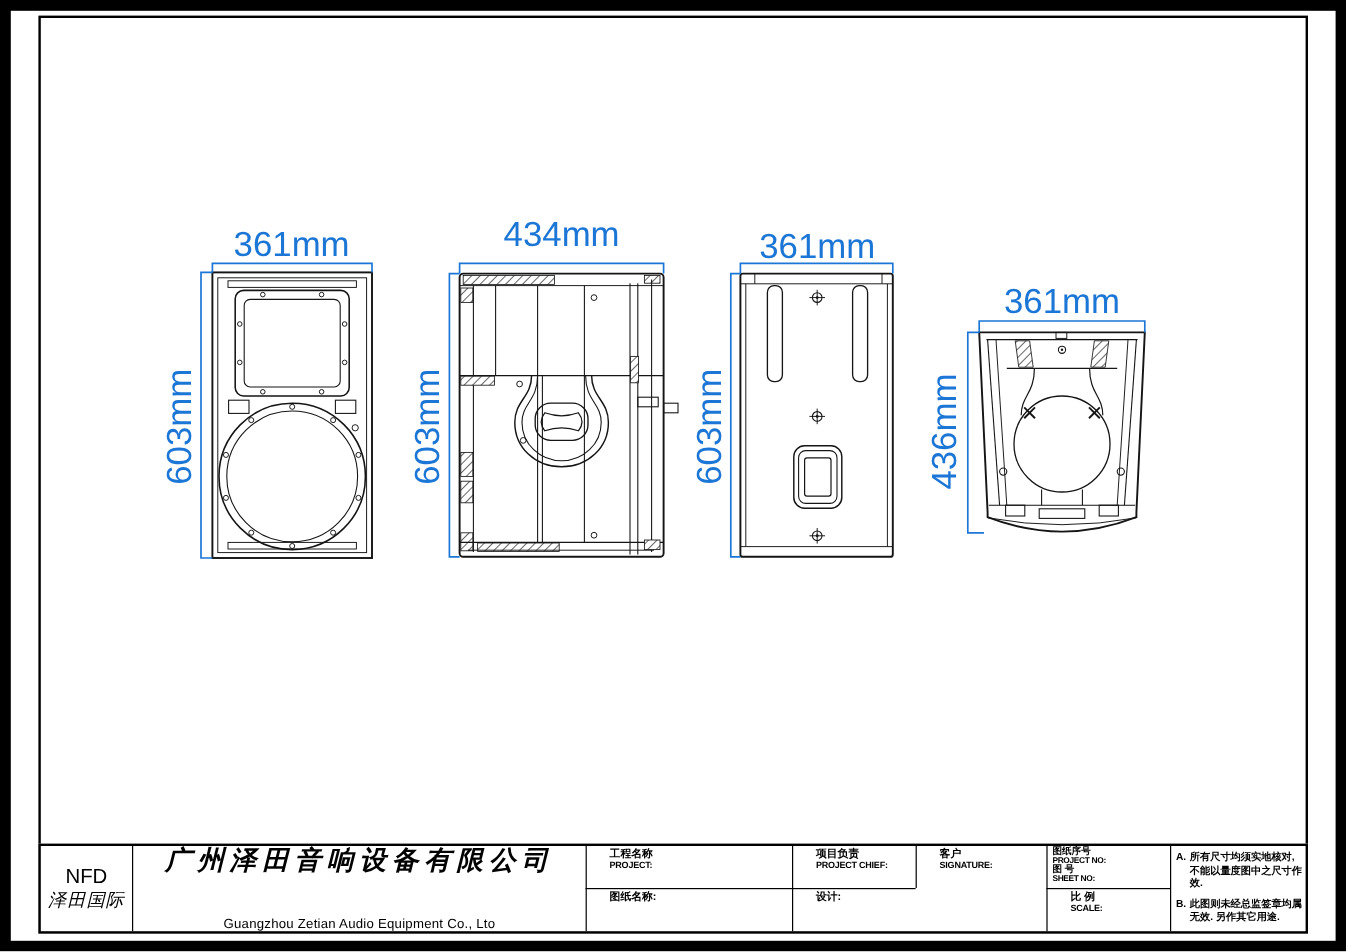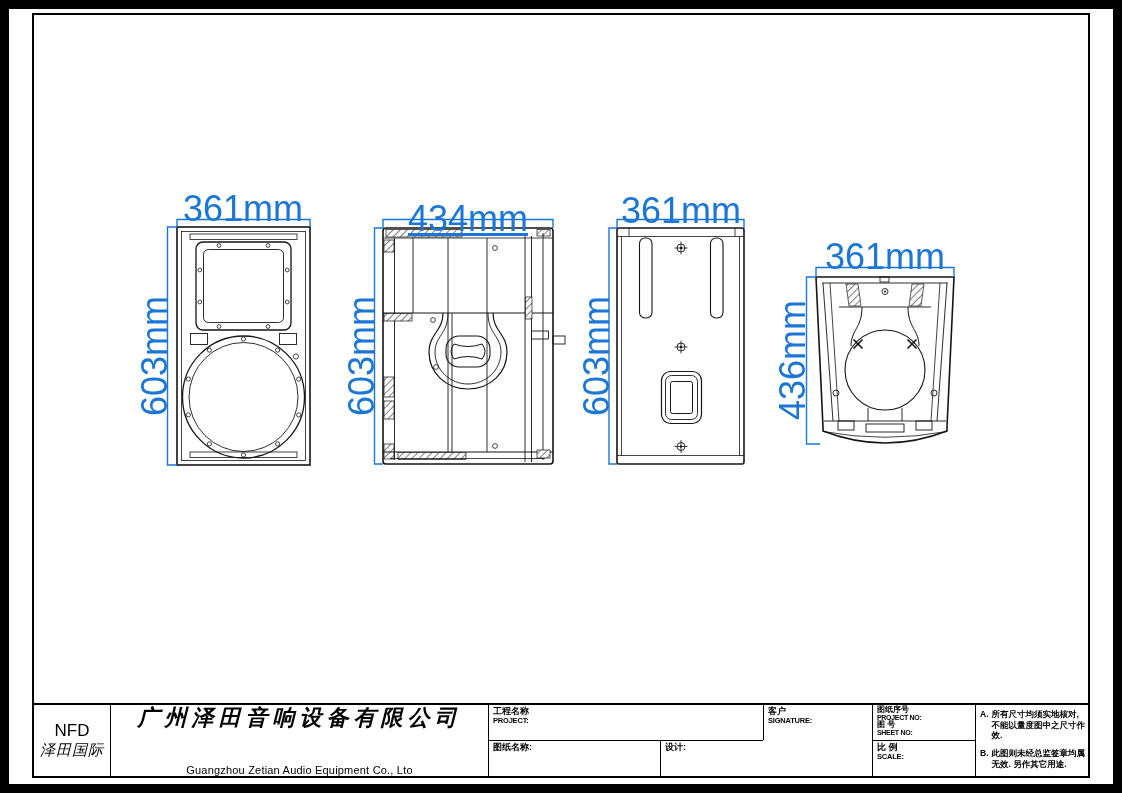--- a/index.html
+++ b/index.html
@@ -4,21 +4,21 @@
 <style>
   html,body{margin:0;padding:0;background:#e8e8e8;}
   .page{position:relative;width:1122px;height:793px;background:#fff;overflow:hidden;
         font-family:"Liberation Sans",sans-serif;}
   .outer-border{position:absolute;inset:0;border:9px solid #000;pointer-events:none;z-index:5;}
   .inner-frame{position:absolute;left:32px;top:13px;width:1058px;height:765px;
         border:2px solid #000;box-sizing:border-box;}
   .drawing-svg{position:absolute;left:0;top:0;z-index:1;}
 
   
-  .dim{position:absolute;color:#1b76d6;font-size:36px;font-weight:400;z-index:2;
+  .dim{position:absolute;color:#1b76d6;font-size:29px;font-weight:400;z-index:2;
        font-family:"Liberation Sans",sans-serif;}
   .dim-h{text-align:center;width:134px;}
   .dim-v{writing-mode:vertical-rl;transform:rotate(180deg);text-align:center;
          width:32px;height:132px;}
 
   
   .title-block{position:absolute;left:32px;top:703px;width:1058px;height:75px;z-index:3;
        border:2px solid #000;box-sizing:border-box;background:#fff;display:grid;
        grid-template-columns:76px 378px 172px 103px 109px 103px 1fr;
        grid-template-rows:35px 1fr;}
@@ -27,21 +27,21 @@
   .bt{border-top:1.5px solid #000;}
   .span2{grid-row:1 / span 2;}
   .logo-cell{display:flex;flex-direction:column;align-items:center;justify-content:center;
        font-family:"Liberation Serif",serif;}
   .logo-en{font-size:17px;font-family:"Liberation Sans",sans-serif;}
   .logo-cn{font-size:15px;letter-spacing:1px;font-style:italic;}
   .company-cell{display:flex;flex-direction:column;align-items:center;justify-content:space-between;}
   .company-cn{font-family:"DejaVu Serif",serif;font-style:italic;font-weight:700;
        font-size:22px;letter-spacing:5px;line-height:1.1;}
   .company-en{font-size:11px;font-weight:500;letter-spacing:.2px;}
-  .fld{padding:2px 4px;line-height:1.1;}
+  .fld{padding:2px 19px;line-height:1.1;}
   .fld .cn{font-size:9px;font-weight:700;}
   .fld .en{font-size:7.5px;font-weight:700;letter-spacing:-0.2px;}
   .fld-sm{padding:1px 4px;line-height:1.02;}
   .fld-sm .cn{font-size:8px;font-weight:700;}
   .fld-sm .en{font-size:7px;font-weight:700;letter-spacing:-0.3px;}
   .notes-cell{padding:4px 3px 2px 4px;}
   .note{display:flex;gap:3px;font-size:8.5px;font-weight:700;line-height:1.25;
         margin-bottom:7px;}
   .note .pfx{flex:0 0 auto;}
 </style>
@@ -227,40 +227,44 @@
       <path d="M383,228 H374.5 V464 H383"></path>
       <path d="M617,228 V219.5 H744 V228"></path>
       <path d="M617,228 H609 V464 H617"></path>
       <path d="M816,277 V267.5 H954 V277"></path>
       <path d="M816,277 H806.5 V444 H820"></path>
     </g>
   </svg>
 
   <div class="dim dim-h" style="left:176px;top:188px;">361mm</div>
   <div class="dim dim-v" style="left:134px;top:290px;">603mm</div>
-  <div class="dim dim-h" style="left:401px;top:198px;text-decoration:underline;">434mm</div>
+  <div class="dim dim-h" style="left:401px;top:180px;">434mm</div>
   <div class="dim dim-v" style="left:341px;top:290px;">603mm</div>
   <div class="dim dim-h" style="left:614px;top:190px;">361mm</div>
   <div class="dim dim-v" style="left:576px;top:290px;">603mm</div>
   <div class="dim dim-h" style="left:818px;top:236px;">361mm</div>
   <div class="dim dim-v" style="left:772px;top:300px;height:120px;">436mm</div>
 
   <div class="title-block">
     <div class="tb-cell span2 logo-cell">
       <div class="logo-en">NFD</div>
       <div class="logo-cn">泽田国际</div>
     </div>
     <div class="tb-cell span2 bl company-cell">
       <div class="company-cn">广州泽田音响设备有限公司</div>
       <div class="company-en">Guangzhou Zetian Audio Equipment Co., Lto</div>
     </div>
 
     <div class="tb-cell bl fld" style="grid-column:3;grid-row:1;">
       <div class="cn">工程名称</div>
       <div class="en">PROJECT:</div>
+    </div>
+    <div class="tb-cell bl fld" style="grid-column:4;grid-row:1;">
+      <div class="cn">项目负责</div>
+      <div class="en">PROJECT CHIEF:</div>
     </div>
     <div class="tb-cell bl fld" style="grid-column:5;grid-row:1;">
       <div class="cn">客户</div>
       <div class="en">SIGNATURE:</div>
     </div>
     <div class="tb-cell bl bt fld" style="grid-column:3;grid-row:2;">
       <div class="cn">图纸名称:</div>
     </div>
 
     <div class="tb-cell bl fld-sm" style="grid-column:6;grid-row:1;">

